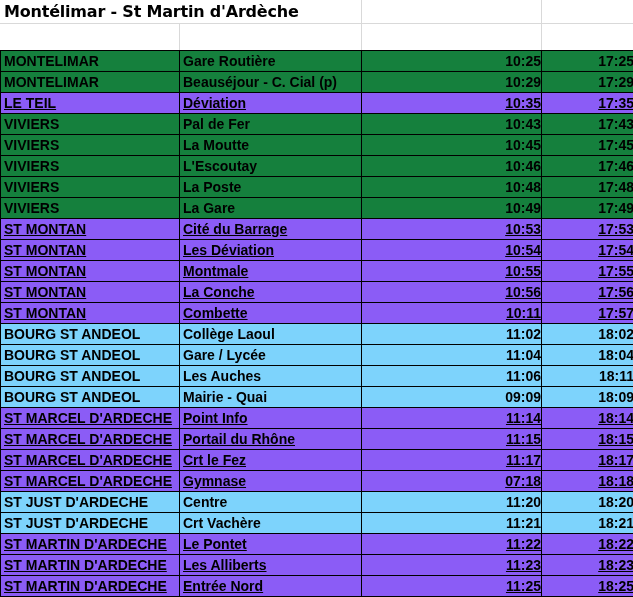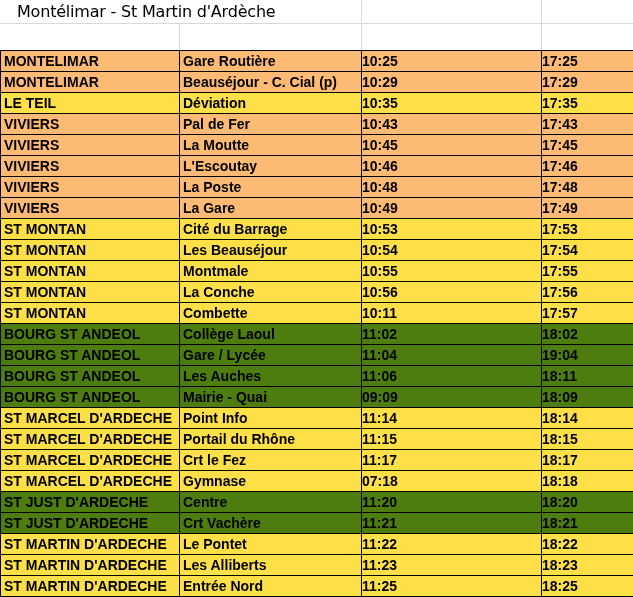--- a/index.html
+++ b/index.html
@@ -1,32 +1,32 @@
 <!DOCTYPE html>
 <html><head>
 <meta charset="utf-8">
 <style>
   html, body { margin: 0; padding: 0; background: #ffffff; }
   body { width: 633px; height: 597px; overflow: hidden; position: relative;
          font-family: "Liberation Sans", "DejaVu Sans", sans-serif; }
   .title-row { position: absolute; left: 0; top: 0; width: 633px; height: 24px;
                border-bottom: 1px solid #d9d9d9; box-sizing: border-box; }
-  .title { position: absolute; left: 17px; top: 2px; font-family: "DejaVu Sans", sans-serif;
-           font-weight: normal; font-size: 16px; color: #000; white-space: nowrap; letter-spacing: -0.2px; }
+  .title { position: absolute; left: 4px; top: 2px; font-family: "DejaVu Sans", sans-serif;
+           font-weight: bold; font-size: 16px; color: #000; white-space: nowrap; letter-spacing: -0.2px; }
   .gl-v { position: absolute; width: 1px; background: #d9d9d9; }
   .blank-row { position: absolute; left: 0; top: 24px; width: 633px; height: 26px; }
   table.timetable { position: absolute; left: 0; top: 50px; border-collapse: collapse;
                     table-layout: fixed; width: 634px; }
   table.timetable td { border: 1px solid #000; height: 20px; padding: 0 0 0 3px;
                        font-weight: bold; font-size: 14px; color: #000; white-space: nowrap;
                        overflow: hidden; line-height: 20px; box-sizing: border-box; }
-  table.timetable td.time { text-align: left; padding: 0; }
-  tr.shade-light td { background: #fdba74; }
-  tr.shade-dark td { background: #4d7c0f; }
-  tr.shade-none td { background: #fde047; }
+  table.timetable td.time { text-align: right; padding: 0; }
+  tr.shade-light td { background: #15803d; }
+  tr.shade-dark td { background: #7dd3fc; }
+  tr.shade-none td { background: #8b5cf6; text-decoration: underline; }
   col.c1 { width: 179px; } col.c2 { width: 182px; } col.c3 { width: 180px; } col.c4 { width: 93px; }
 </style>
 </head>
 <body>
 
 <div class="title-row">
   <span class="title">Montélimar - St Martin d'Ardèche</span>
 </div>
 <div class="gl-v" style="left:361px; top:0; height:50px;"></div>
 <div class="gl-v" style="left:541px; top:0; height:50px;"></div>
@@ -91,21 +91,21 @@
         <td class="time">17:49</td>
       </tr>
       <tr class="shade-none">
         <td>ST MONTAN</td>
         <td>Cité du Barrage</td>
         <td class="time">10:53</td>
         <td class="time">17:53</td>
       </tr>
       <tr class="shade-none">
         <td>ST MONTAN</td>
-        <td>Les Beauséjour</td>
+        <td>Les Déviation</td>
         <td class="time">10:54</td>
         <td class="time">17:54</td>
       </tr>
       <tr class="shade-none">
         <td>ST MONTAN</td>
         <td>Montmale</td>
         <td class="time">10:55</td>
         <td class="time">17:55</td>
       </tr>
       <tr class="shade-none">
@@ -123,21 +123,21 @@
       <tr class="shade-dark">
         <td>BOURG ST ANDEOL</td>
         <td>Collège Laoul</td>
         <td class="time">11:02</td>
         <td class="time">18:02</td>
       </tr>
       <tr class="shade-dark">
         <td>BOURG ST ANDEOL</td>
         <td>Gare / Lycée</td>
         <td class="time">11:04</td>
-        <td class="time">19:04</td>
+        <td class="time">18:04</td>
       </tr>
       <tr class="shade-dark">
         <td>BOURG ST ANDEOL</td>
         <td>Les Auches</td>
         <td class="time">11:06</td>
         <td class="time">18:11</td>
       </tr>
       <tr class="shade-dark">
         <td>BOURG ST ANDEOL</td>
         <td>Mairie - Quai</td>

